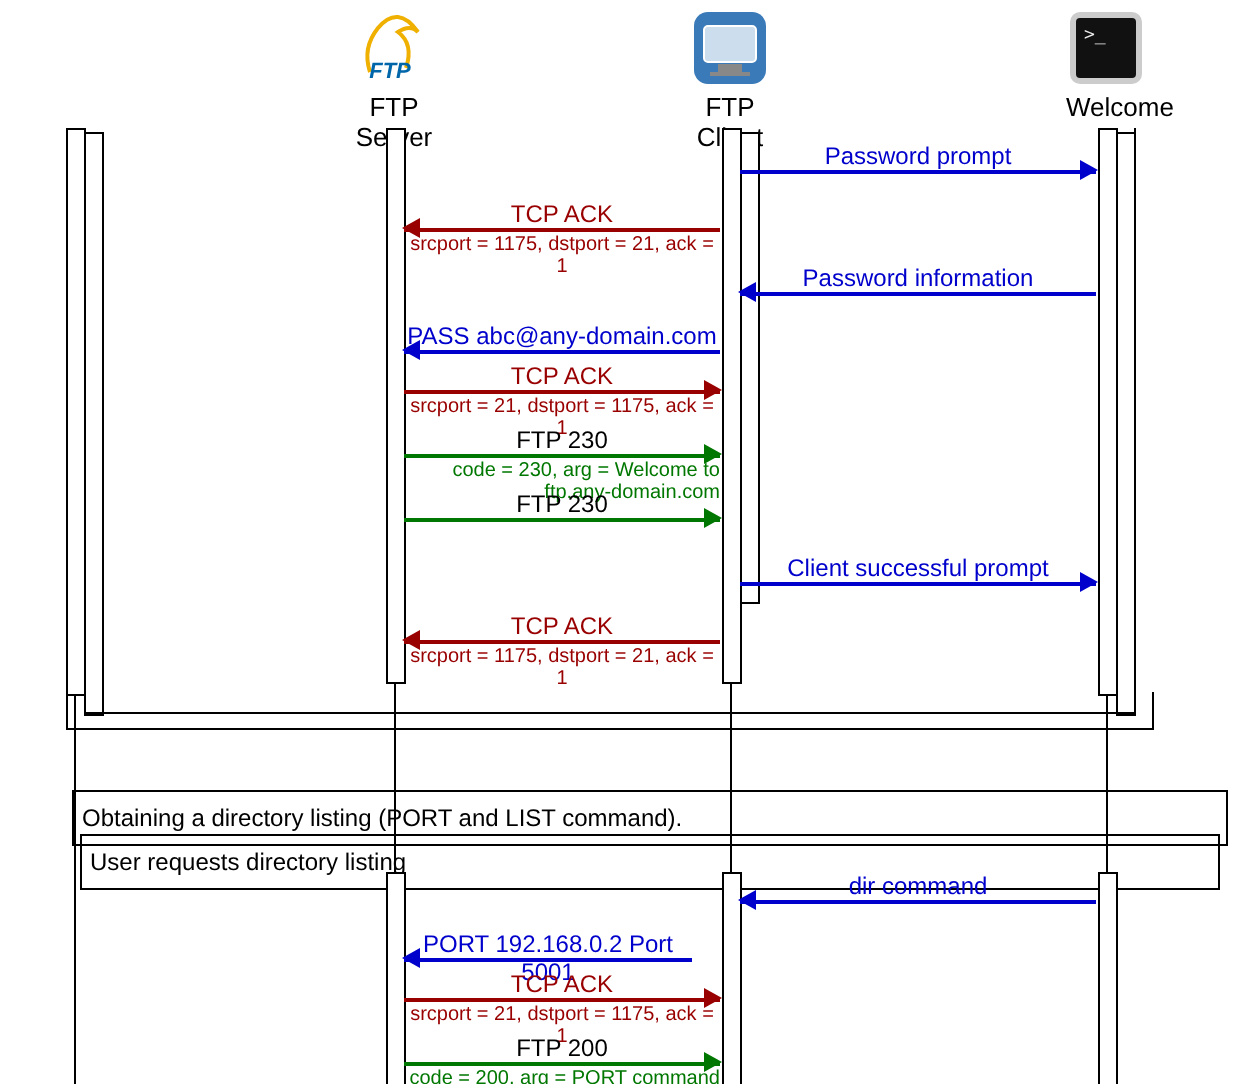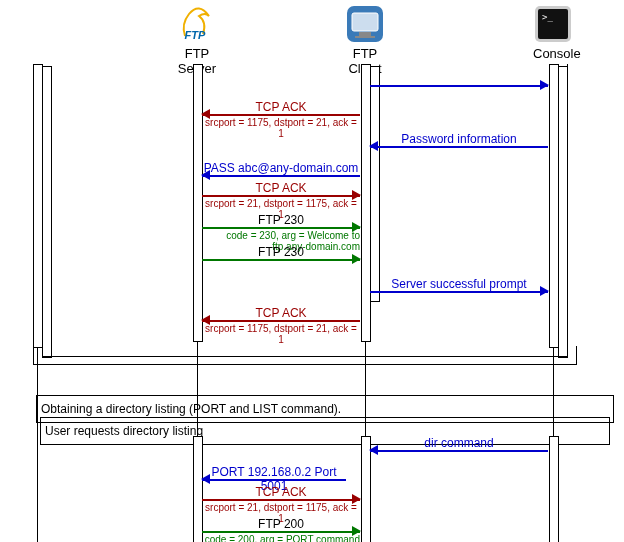--- a/index.html
+++ b/index.html
@@ -51,21 +51,21 @@
   </div>
 
   <div class="actor" style="left:533px;width:40px">
     <div class="icon">
       <svg width="40" height="40">
           <rect x="2" y="2" width="36" height="36" rx="5" fill="#ccc"></rect>
           <rect x="5" y="5" width="30" height="30" rx="2" fill="#111"></rect>
           <text x="9" y="16" fill="#eee" font-size="9" font-family="monospace">&gt;_</text>
         </svg>
     </div>
-    <div class="label">Console</div>
+    <div class="label">Welcome</div>
   </div>
 
   <div class="lifeline" style="left:37px"></div>
   <div class="lifeline" style="left:197px"></div>
   <div class="lifeline" style="left:365px"></div>
   <div class="lifeline" style="left:553px"></div>
 
   <div class="act-box" style="left:33px;top:64px;height:282px"></div>
   <div class="act-box" style="left:42px;top:66px;height:290px"></div>
   <div class="act-box" style="left:193px;top:64px;height:276px"></div>
@@ -84,20 +84,21 @@
   <div class="section" style="top:417px;left:40px;right:14px"><span>User requests directory listing</span></div>
 
   <div class="act-box" style="left:193px;top:436px;height:106px"></div>
   <div class="act-box" style="left:361px;top:436px;height:106px"></div>
   <div class="act-box" style="left:549px;top:436px;height:106px"></div>
 
   <div id="messages">
       <div class="msg c-blue" style="left: 370px; top: 75px; width: 178px;">
         <div class="line"></div>
         <div class="arrow r"></div>
+        <div class="label">Password prompt</div>
       </div>
       <div class="msg c-red" style="left: 202px; top: 104px; width: 158px;">
         <div class="line"></div>
         <div class="arrow l"></div>
         <div class="label">TCP ACK</div>
         <div class="sublabel">srcport = 1175, dstport = 21, ack = 1</div>
       </div>
       <div class="msg c-blue" style="left: 370px; top: 136px; width: 178px;">
         <div class="line"></div>
         <div class="arrow l"></div>
@@ -121,21 +122,21 @@
         <div class="sublabel">code = 230, arg = Welcome to ftp.any-domain.com</div>
       </div>
       <div class="msg c-green" style="left: 202px; top: 249px; width: 158px;">
         <div class="line"></div>
         <div class="arrow r"></div>
         <div class="label">FTP 230</div>
       </div>
       <div class="msg c-blue" style="left: 370px; top: 281px; width: 178px;">
         <div class="line"></div>
         <div class="arrow r"></div>
-        <div class="label">Server successful prompt</div>
+        <div class="label">Client successful prompt</div>
       </div>
       <div class="msg c-red" style="left: 202px; top: 310px; width: 158px;">
         <div class="line"></div>
         <div class="arrow l"></div>
         <div class="label">TCP ACK</div>
         <div class="sublabel">srcport = 1175, dstport = 21, ack = 1</div>
       </div>
       <div class="msg c-blue" style="left: 370px; top: 440px; width: 178px;">
         <div class="line"></div>
         <div class="arrow l"></div>

